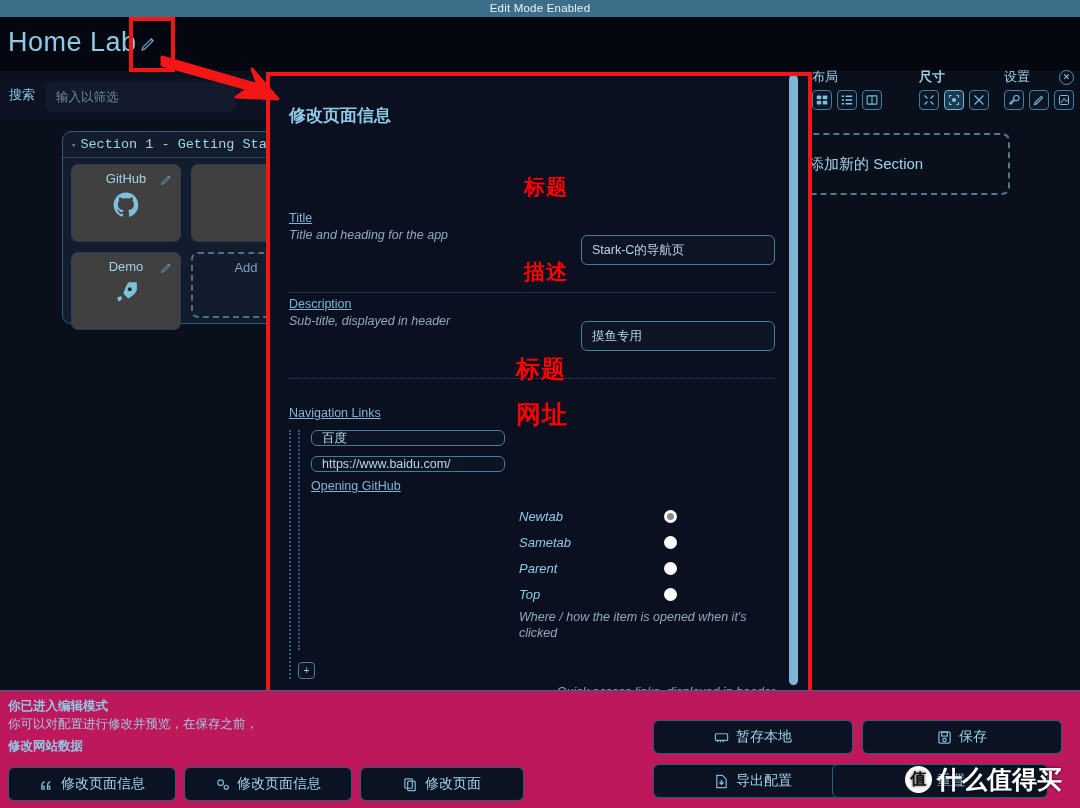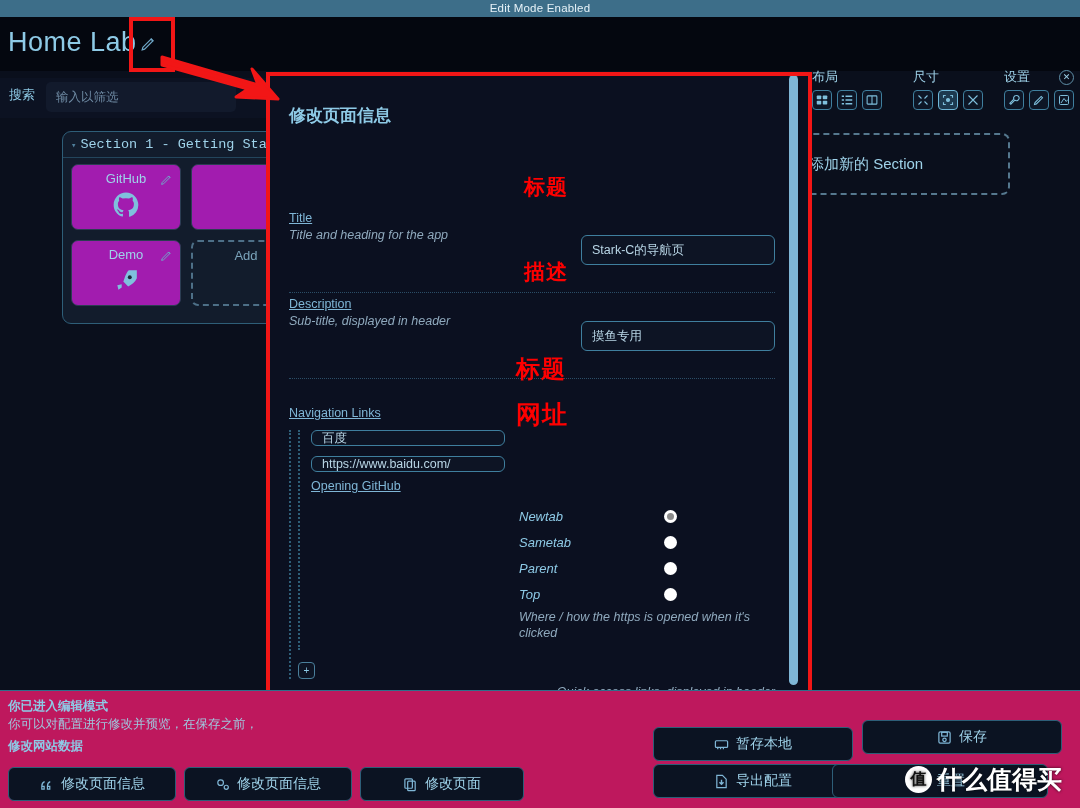--- a/index.html
+++ b/index.html
@@ -69,22 +69,22 @@
     color: #9fd3ea; font-size: 13.5px;
     font-family: "Liberation Mono", monospace;
     line-height: 26px; padding-left: 8px; white-space: nowrap;
   }
   .caret { color: #4f7f9b; font-size: 9px; margin-right: 4px; }
   .tiles {
     position: absolute; left: 8px; top: 32px;
     display: flex; flex-wrap: wrap; gap: 10px;
   }
   .tile {
-    width: 110px; height: 66px;
-    background: #a21caf; border: 1px solid #2b3d52; border-radius: 7px;
+    width: 110px; height: 78px;
+    background: #404040; border: 1px solid #2b3d52; border-radius: 7px;
     position: relative;
   }
   .tile-name {
     position: absolute; left: 0; right: 0; top: 6px;
     text-align: center; color: #9fd3ea; font-size: 13px;
   }
   .tile-pencil {
     position: absolute; right: 7px; top: 7px;
     width: 13px; height: 13px; color: #6fa8c8;
   }
@@ -356,21 +356,21 @@
         </div>
         <div class="tb-btn">
           <svg width="12" height="12" viewBox="0 0 16 16" fill="none" stroke="currentColor" stroke-width="1.4">
               <rect x="1.5" y="2.5" width="13" height="11" rx="1"></rect>
               <line x1="8" y1="2.5" x2="8" y2="13.5"></line>
             </svg>
         </div>
       </div>
     </div>
 
-    <div class="tb-group" style="left:101px;top:0;">
+    <div class="tb-group" style="left:107px;top:0;font-weight:bold;">
       <div class="tb-title">尺寸</div>
       <div class="tb-icons">
         <div class="tb-btn">
           <svg width="12" height="12" viewBox="0 0 16 16" fill="none" stroke="currentColor" stroke-width="1.5">
               <path d="M2 2l4 4M14 2l-4 4M2 14l4-4M14 14l-4-4"></path>
             </svg>
         </div>
         <div class="tb-btn active">
           <svg width="12" height="12" viewBox="0 0 16 16" fill="none" stroke="currentColor" stroke-width="1.5">
               <path d="M2 5V2h3M11 2h3v3M14 11v3h-3M5 14H2v-3"></path>
@@ -444,21 +444,21 @@
             </div>
             <div class="radio-row">
               <span class="radio-name">Parent</span>
               <span class="radio-dot"></span>
             </div>
             <div class="radio-row">
               <span class="radio-name">Top</span>
               <span class="radio-dot"></span>
             </div>
           </div>
-          <div class="radio-hint">Where / how the https is opened when it's clicked</div>
+          <div class="radio-hint">Where / how the item is opened when it's clicked</div>
         </div>
         <div class="plus-btn">+</div>
       </div>
       <div class="quick-hint">Quick access links, displayed in header</div>
 
     </div>
 
     <div class="scrollbar-track">
       <div class="scrollbar-thumb"></div>
     </div>
@@ -503,21 +503,21 @@
     <div class="btn" style="left:360px; top:76px; width:164px;">
       <span class="gi">
         <svg width="15" height="15" viewBox="0 0 16 16" fill="none" stroke="currentColor" stroke-width="1.3">
             <rect x="2" y="2" width="8" height="10" rx="1"></rect>
             <rect x="5" y="4.5" width="8" height="10" rx="1"></rect>
           </svg>
       </span>
       <span>修改页面</span>
     </div>
 
-    <div class="btn" style="left:653px; top:36px; width:200px;">
+    <div class="btn" style="left:653px; top:29px; width:200px;">
       <span class="gi">
         <svg width="15" height="15" viewBox="0 0 16 16" fill="none" stroke="currentColor" stroke-width="1.3">
             <rect x="1.5" y="4" width="13" height="7" rx="1"></rect>
             <path d="M4 11v2M7 11v2M10 11v2"></path>
           </svg>
       </span>
       <span>暂存本地</span>
     </div>
 
     <div class="btn" style="left:862px; top:29px; width:200px;">

